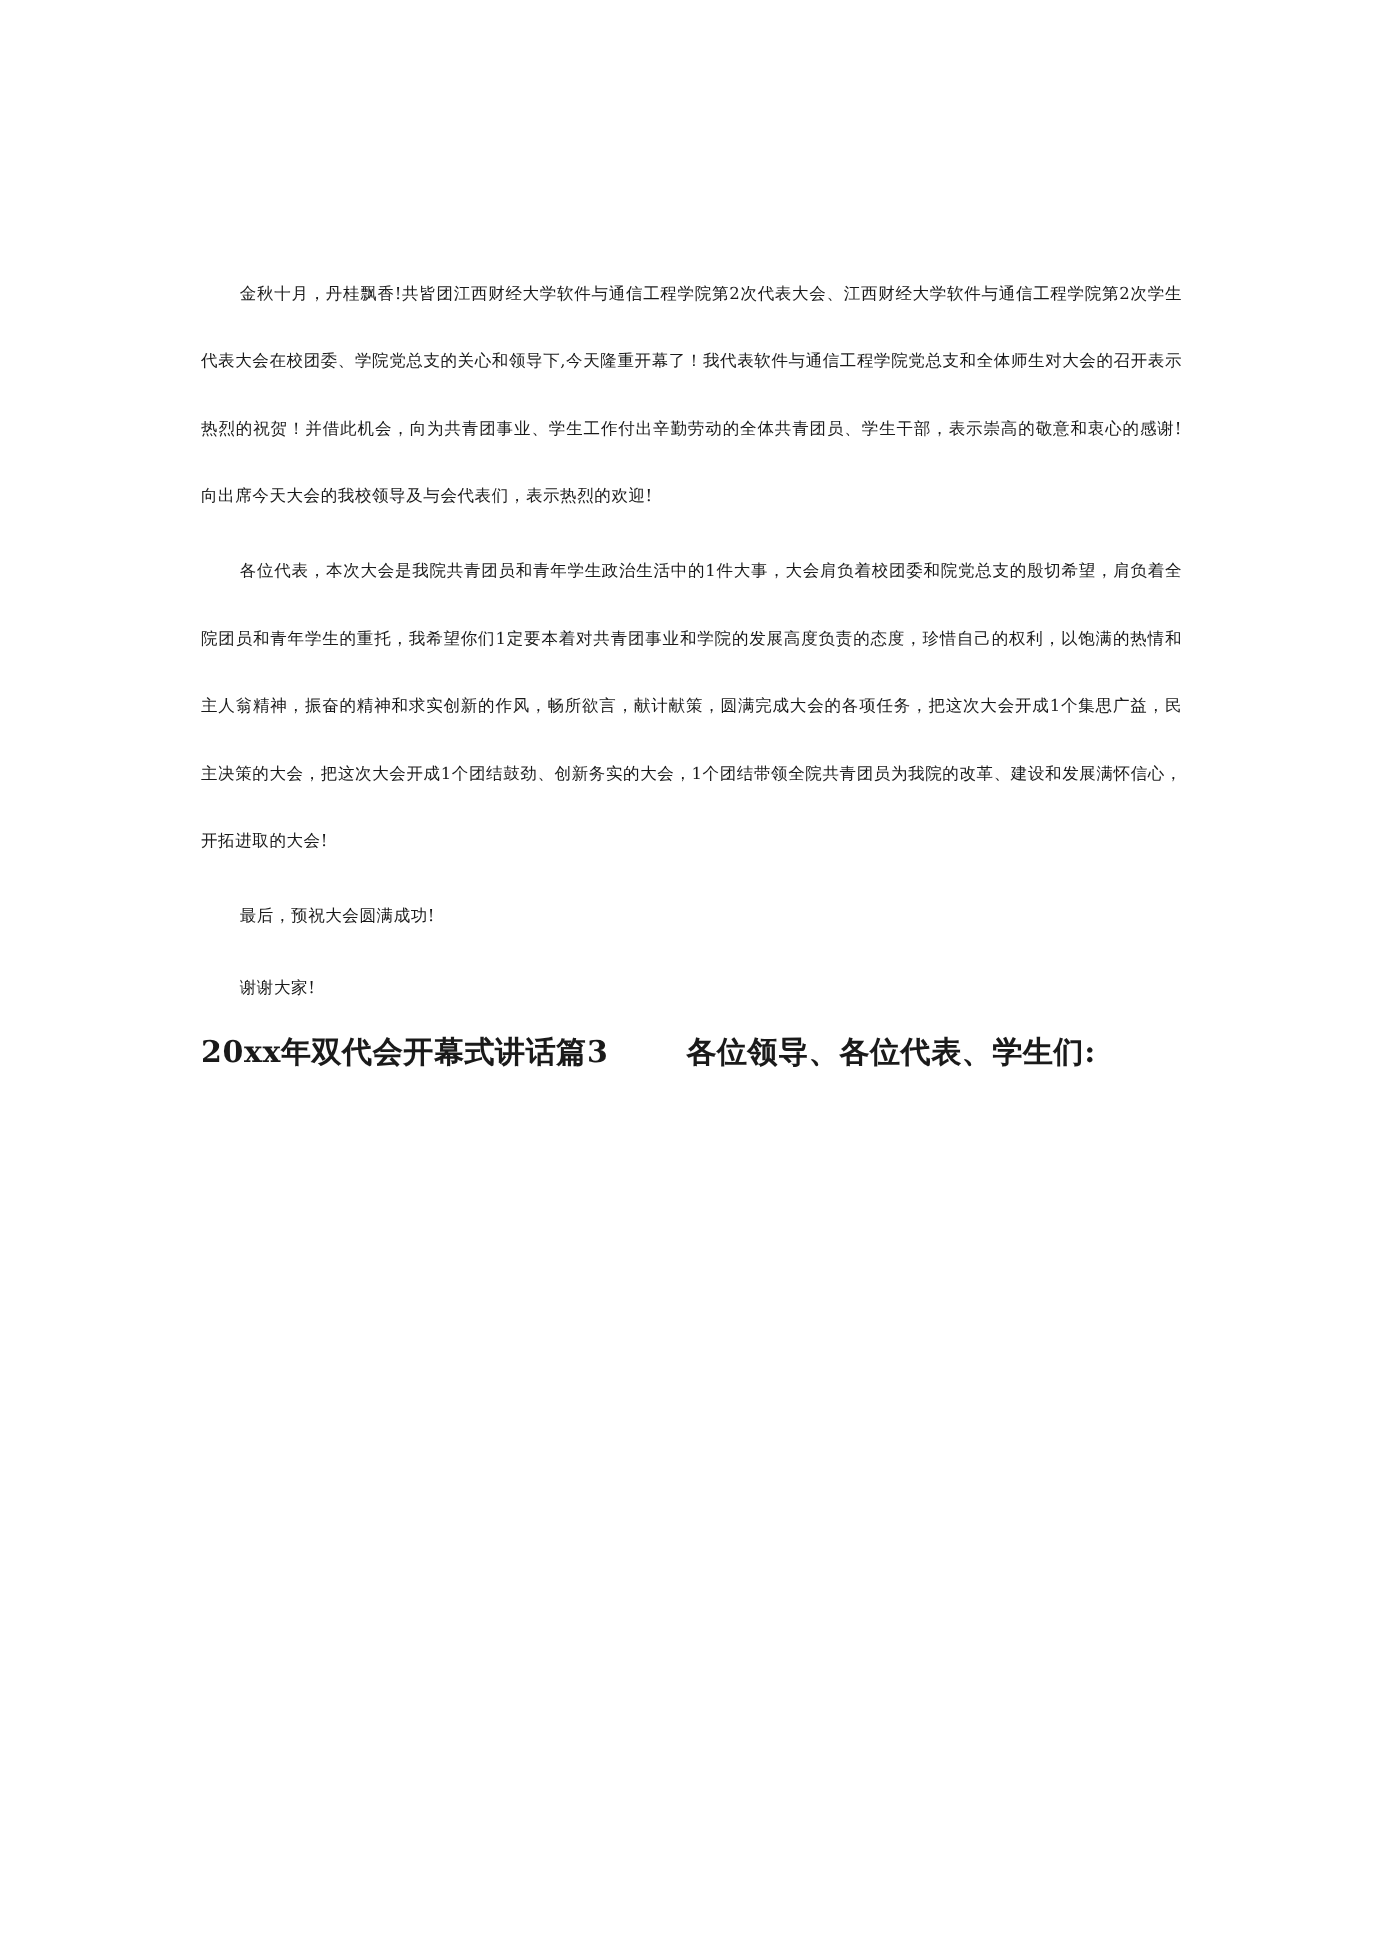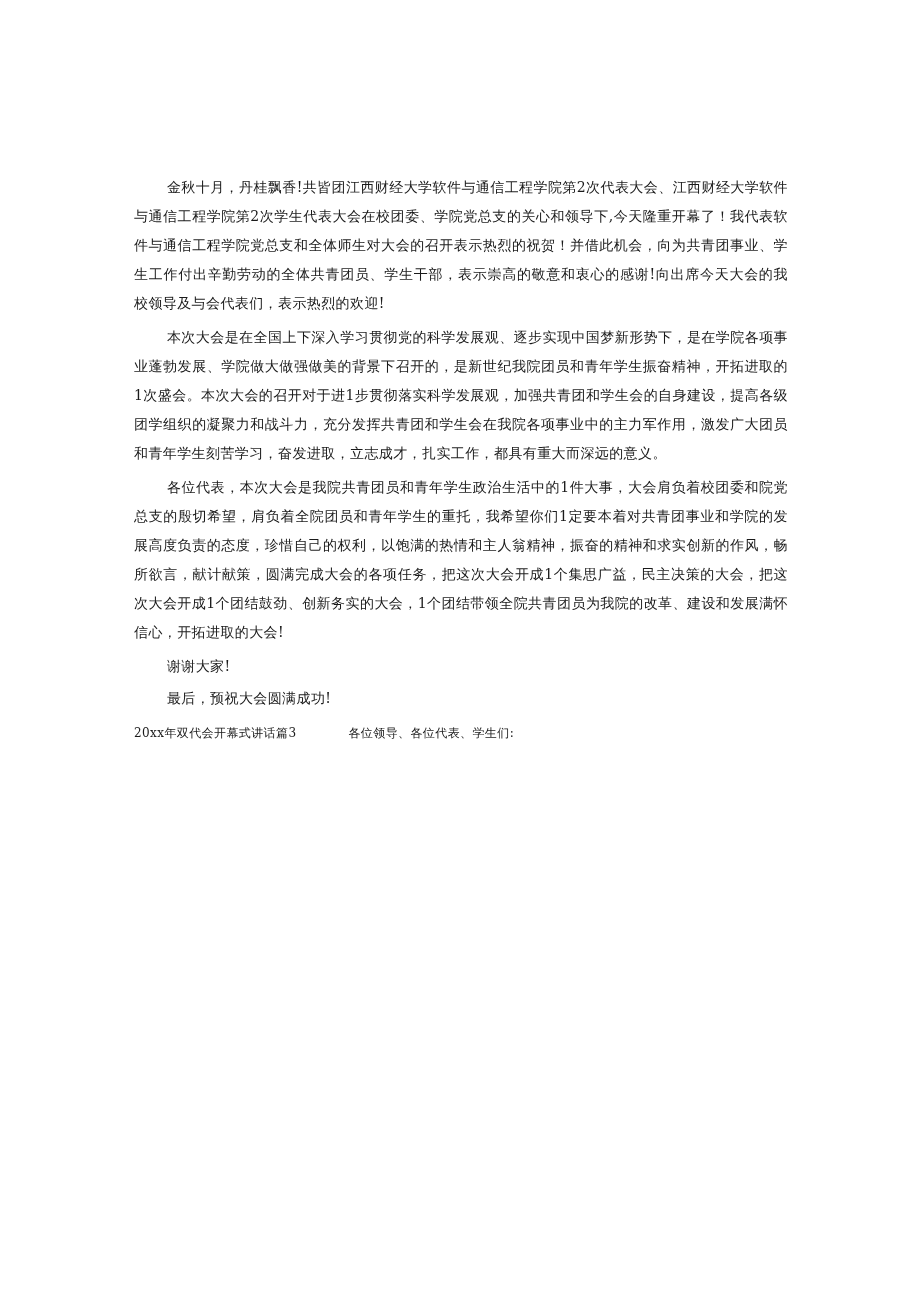--- a/index.html
+++ b/index.html
@@ -16,45 +16,45 @@
       color: #1a1a1a;
     }
     .page {
       position: absolute;
       left: 134px;
       top: 173px;
       width: 654px;
     }
     .para {
       margin: 0 0 5px 0;
-      font-size: 14px;
-      line-height: 29px;
+      font-size: 11px;
+      line-height: 45px;
       text-indent: 2.35em;
       text-align: justify;
       text-justify: inter-character;
       letter-spacing: 0.4px;
     }
     .short {
       margin: 0 0 3px 0;
     }
     .heading-line {
       margin: 0 0 3px 0;
-      font-size: 12px;
+      font-size: 20px;
       line-height: 34.6px;
       white-space: pre;
       letter-spacing: 0.4px;
+      font-weight: bold;
     }
     .heading-line .gap {
       display: inline-block;
       width: 52px;
     }
   </style>
 </head>
 <body>
 
 <div class="page">
   <p class="para">金秋十月，丹桂飘香!共皆团江西财经大学软件与通信工程学院第2次代表大会、江西财经大学软件与通信工程学院第2次学生代表大会在校团委、学院党总支的关心和领导下,今天隆重开幕了！我代表软件与通信工程学院党总支和全体师生对大会的召开表示热烈的祝贺！并借此机会，向为共青团事业、学生工作付出辛勤劳动的全体共青团员、学生干部，表示崇高的敬意和衷心的感谢!向出席今天大会的我校领导及与会代表们，表示热烈的欢迎!</p>
-  <p class="para">本次大会是在全国上下深入学习贯彻党的科学发展观、逐步实现中国梦新形势下，是在学院各项事业蓬勃发展、学院做大做强做美的背景下召开的，是新世纪我院团员和青年学生振奋精神，开拓进取的1次盛会。本次大会的召开对于进1步贯彻落实科学发展观，加强共青团和学生会的自身建设，提高各级团学组织的凝聚力和战斗力，充分发挥共青团和学生会在我院各项事业中的主力军作用，激发广大团员和青年学生刻苦学习，奋发进取，立志成才，扎实工作，都具有重大而深远的意义。</p>
   <p class="para">各位代表，本次大会是我院共青团员和青年学生政治生活中的1件大事，大会肩负着校团委和院党总支的殷切希望，肩负着全院团员和青年学生的重托，我希望你们1定要本着对共青团事业和学院的发展高度负责的态度，珍惜自己的权利，以饱满的热情和主人翁精神，振奋的精神和求实创新的作风，畅所欲言，献计献策，圆满完成大会的各项任务，把这次大会开成1个集思广益，民主决策的大会，把这次大会开成1个团结鼓劲、创新务实的大会，1个团结带领全院共青团员为我院的改革、建设和发展满怀信心，开拓进取的大会!</p>
+  <p class="para short">最后，预祝大会圆满成功!</p>
   <p class="para short">谢谢大家!</p>
-  <p class="para short">最后，预祝大会圆满成功!</p>
   <p class="heading-line"><span>20xx年双代会开幕式讲话篇3</span><span class="gap"></span><span>各位领导、各位代表、学生们:</span></p>
 </div>
 
 </body></html>

